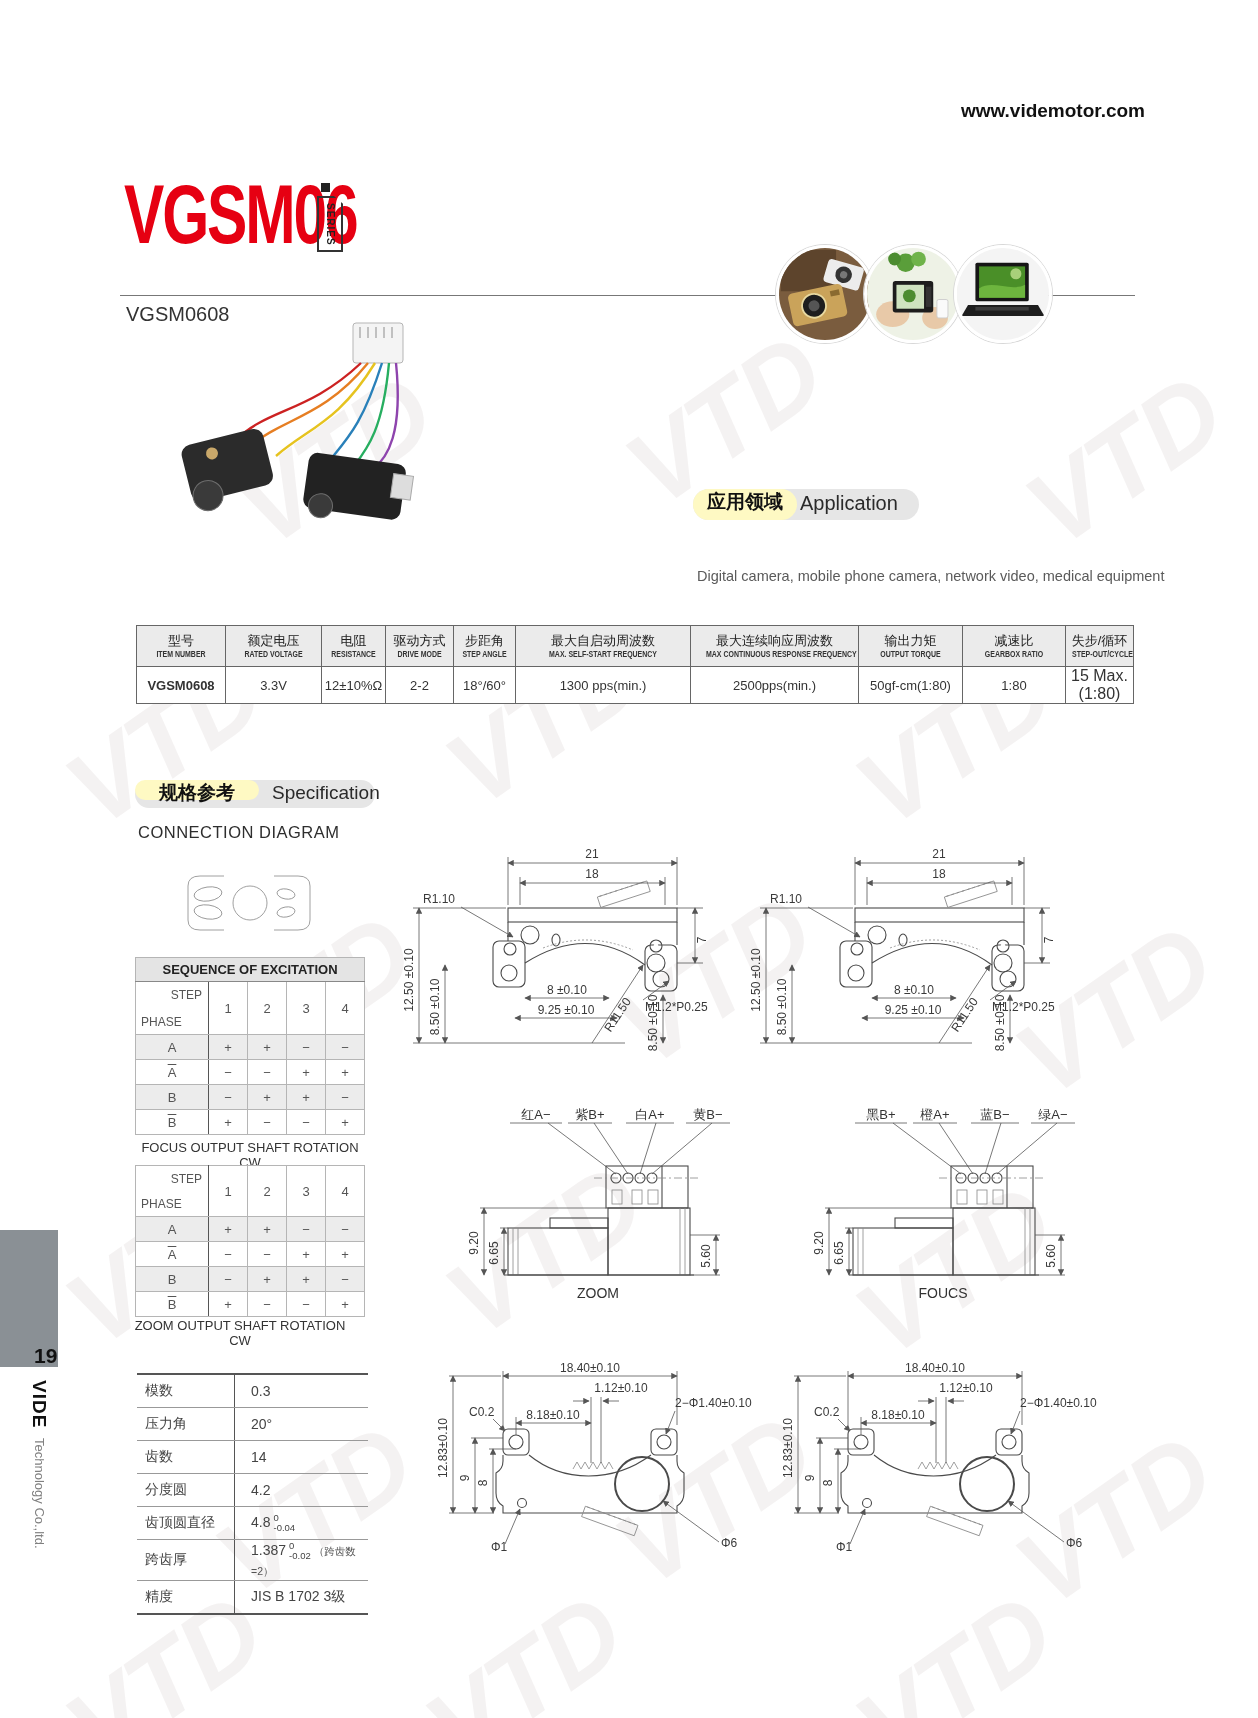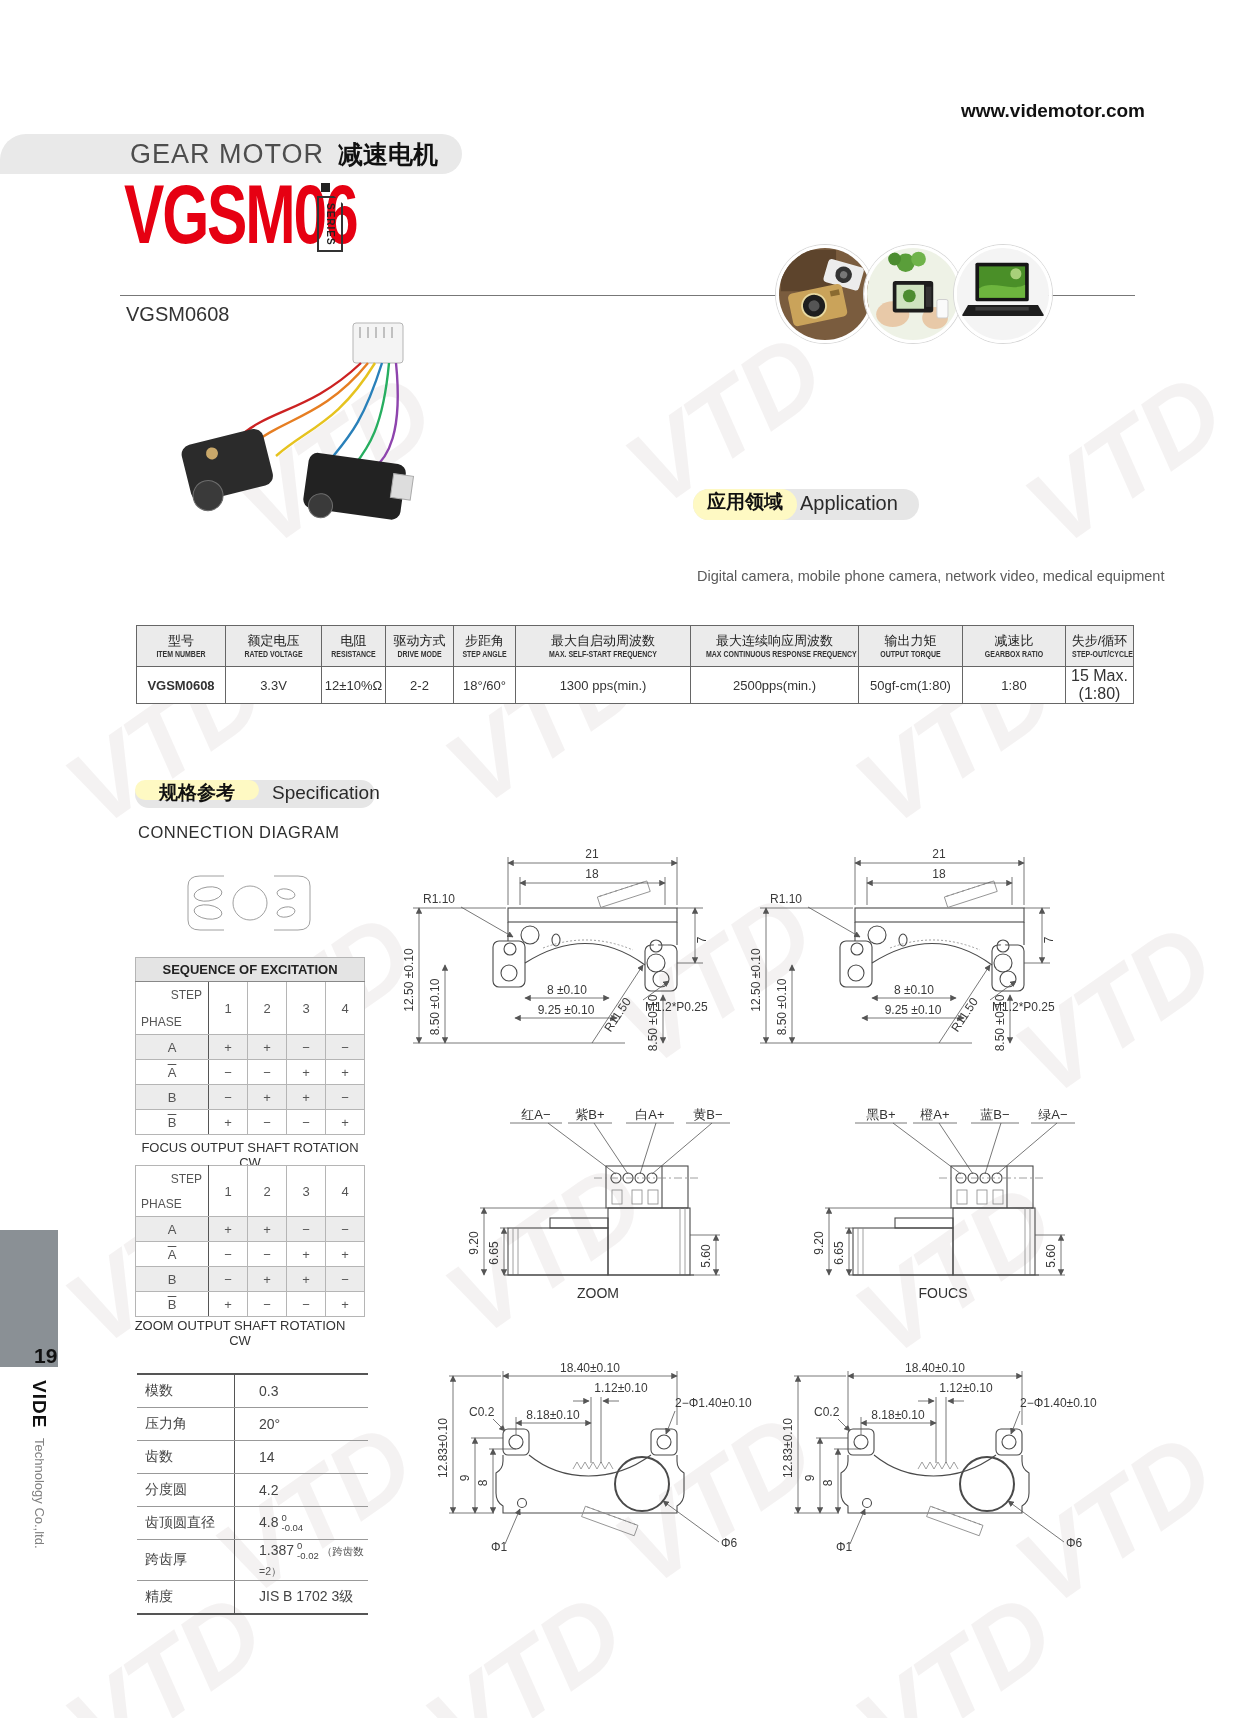--- a/index.html
+++ b/index.html
@@ -59,21 +59,21 @@
   .dphase{position:absolute;bottom:5px;left:5px;font-style:normal;font-size:12px;color:#555;}
   table.exc tr.g td{background:#ececec;height:24px;}
   table.exc tr.w td{background:#fff;height:24px;}
   .ovl{text-decoration:overline;}
   
   table.gear{position:absolute;left:137px;top:1373px;border-collapse:collapse;table-layout:fixed;width:231px;z-index:2;
              border-top:2px solid #555;border-bottom:2px solid #555;}
   table.gear td{border-bottom:1px solid #999;height:30px;font-size:14px;color:#444;vertical-align:middle;}
   table.gear tr:last-child td{border-bottom:none;}
   td.gl{width:88px;padding-left:8px;border-right:1px solid #555;}
-  td.gv{padding-left:24px;font-size:14.5px;}
+  td.gv{padding-left:16px;font-size:14.5px;}
   .tol{display:inline-flex;flex-direction:column;font-size:9.5px;line-height:1.1;vertical-align:middle;margin-left:3px;color:#444;}
   .gnote{font-size:10.5px;color:#555;margin-left:3px;}
   
   .side-block{left:0;top:1230px;width:58px;height:137px;background:#8a9095;z-index:1;}
   .pagenum{left:34px;top:1344px;font-size:21px;font-weight:800;color:#111;z-index:2;}
   .side-vert{left:28px;top:1380px;height:230px;writing-mode:vertical-rl;z-index:2;display:flex;align-items:center;}
   .side-brand{font-size:19px;font-weight:800;color:#111;letter-spacing:1px;}
   .side-co{font-size:13px;color:#808080;margin-top:10px;}
   
   svg{overflow:visible;}
@@ -114,24 +114,20 @@
 
   <svg width="0" height="0" style="position:absolute">
     <defs>
       <marker id="arr" viewBox="0 0 10 10" refX="9" refY="5" markerWidth="8" markerHeight="8" orient="auto-start-reverse">
         <path d="M0,0L10,5L0,10z" fill="#555"></path>
       </marker>
     </defs>
   </svg>
 
   <div class="abs website">www.videmotor.com</div>
-  <div class="abs gm-bar">
-    <span class="gm-en">GEAR MOTOR</span>
-    <span class="gm-cn">减速电机</span>
-  </div>
   <div class="abs series-name">VGSM06</div>
   <div class="abs series-dot"></div>
   <div class="abs series-box">
     <span>SERIES</span>
   </div>
   <div class="abs rule"></div>
   <div class="abs model">VGSM0608</div>
 
   <svg class="draw" style="left:158px;top:318px" width="290" height="215" viewBox="0 0 290 215">
     <rect x="195" y="5" width="50" height="40" rx="3" fill="#f4f4f4" stroke="#b5b5b5"></rect>

